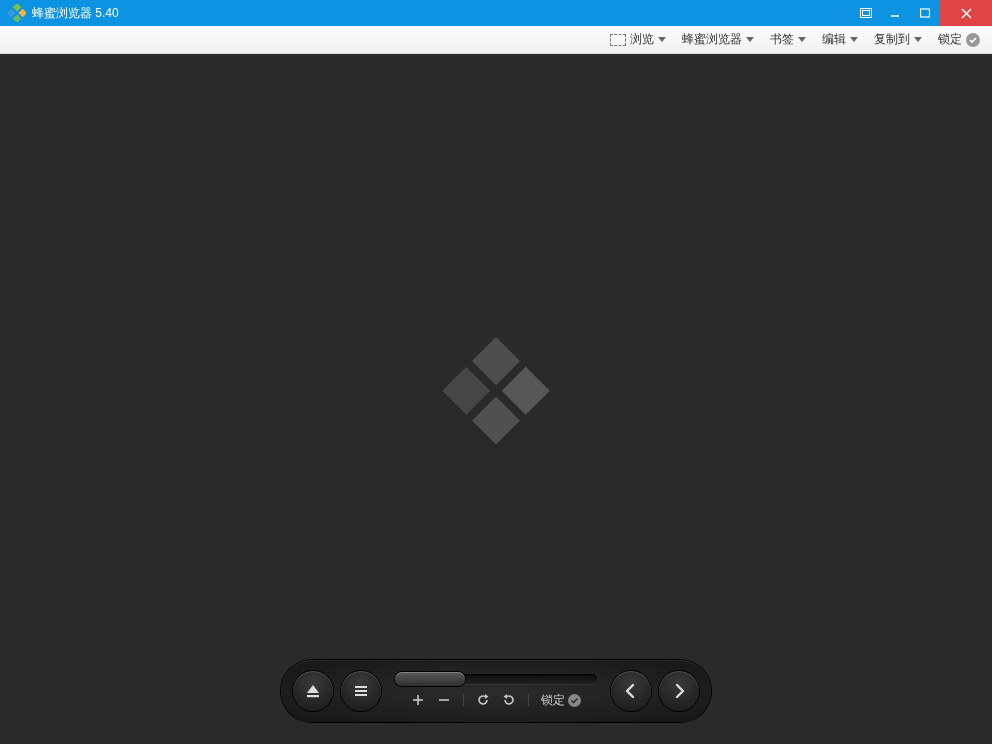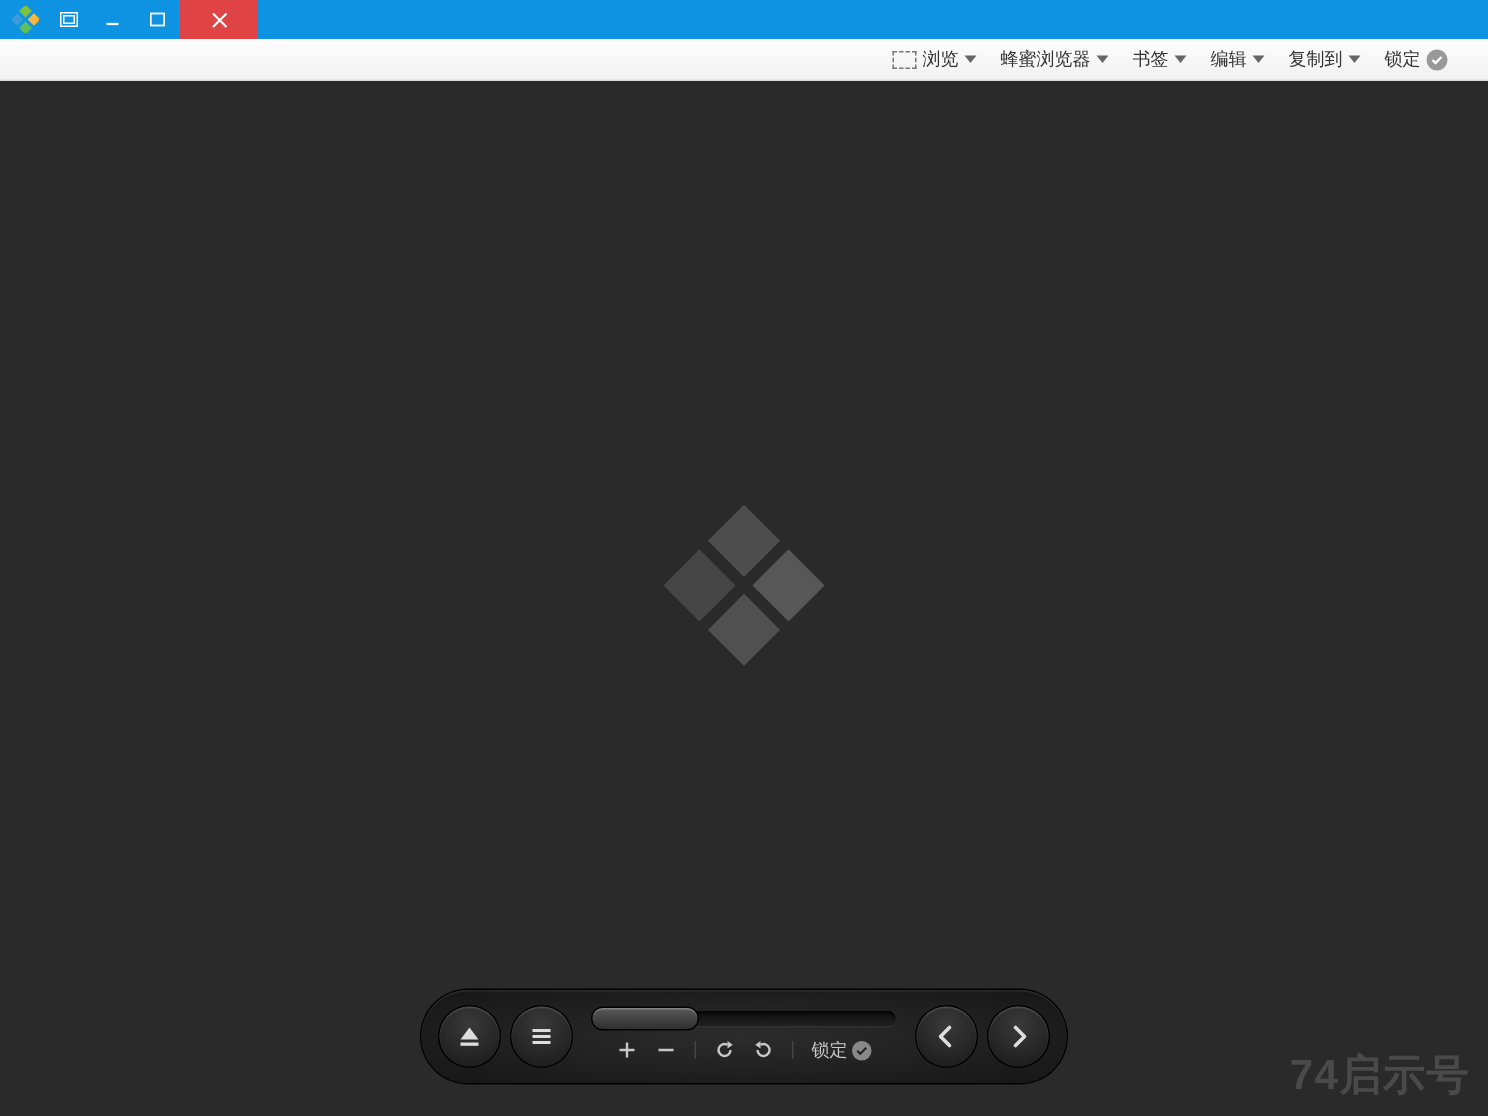--- a/index.html
+++ b/index.html
@@ -8,21 +8,21 @@
 .titlebar { height: 26px; background: #0d93e2; display: flex; align-items: center; color: #fff; font-size: 12px; }
 .titlebar-logo { width: 18px; height: 18px; margin: 0 6px 0 8px; position: relative; }
 .titlebar-logo svg { width: 18px; height: 18px; }
 .titlebar-title { flex: 1; }
 .titlebar-controls { display: flex; height: 100%; }
 .titlebar-btn { width: 30px; height: 26px; display: flex; align-items: center; justify-content: center; cursor: pointer; }
 .titlebar-btn.fullscreen { width: 28px; }
 .titlebar-btn.close { width: 52px; background: #e04343; }
 .titlebar-btn svg { pointer-events: none; }
 
-.toolbar { height: 28px; background: linear-gradient(#fdfdfd, #f1f1f1); border-bottom: 1px solid #d8d8d8; display: flex; align-items: center; justify-content: flex-end; padding-right: 27px; gap: 16px; }
+.toolbar { height: 28px; background: linear-gradient(#fdfdfd, #f1f1f1); border-bottom: 1px solid #d8d8d8; display: flex; align-items: center; justify-content: flex-end; padding-right: 12px; gap: 16px; }
 .tb-item { display: flex; align-items: center; gap: 4px; color: #333; font-size: 12px; cursor: pointer; }
 .tb-item .caret { width: 0; height: 0; border-left: 4px solid transparent; border-right: 4px solid transparent; border-top: 5px solid #666; }
 .tb-sel-icon { width: 16px; height: 12px; border: 1px dashed #777; position: relative; }
 .tb-sel-icon::before, .tb-sel-icon::after { content: ""; position: absolute; background: #777; }
 .tb-lock-check { width: 14px; height: 14px; border-radius: 50%; background: #999; display: flex; align-items: center; justify-content: center; }
 .tb-lock-check svg { width: 10px; height: 10px; }
 
 .viewport { position: relative; height: calc(744px - 26px - 28px); background: #2a2a2a; overflow: hidden; }
 
 .placeholder-logo { position: absolute; left: 50%; top: 50%; transform: translate(-50%, -55%); }
@@ -51,20 +51,21 @@
   <div class="titlebar-logo">
     <svg viewBox="0 0 18 18">
         <g transform="translate(9,9) rotate(45)">
           <rect x="-7" y="-7" width="6" height="6" fill="#7fc241"></rect>
           <rect x="1" y="-7" width="6" height="6" fill="#f6b73c"></rect>
           <rect x="-7" y="1" width="6" height="6" fill="#3a9bd9"></rect>
           <rect x="1" y="1" width="6" height="6" fill="#5fbf5f"></rect>
         </g>
       </svg>
   </div>
+  <div class="titlebar-title">蜂蜜浏览器 5.40</div>
   <div class="titlebar-controls">
     <div class="titlebar-btn fullscreen">
       <svg width="12" height="10" viewBox="0 0 12 10">
           <rect x="0.5" y="0.5" width="11" height="9" fill="none" stroke="#fff" stroke-width="1"></rect>
           <rect x="2.5" y="2.5" width="7" height="5" fill="none" stroke="#fff" stroke-width="1"></rect>
         </svg>
     </div>
     <div class="titlebar-btn">
       <svg width="10" height="10" viewBox="0 0 10 10">
           <line x1="1" y1="8" x2="9" y2="8" stroke="#fff" stroke-width="1.5"></line>
@@ -189,14 +190,13 @@
           <polyline points="11,3 5,9 11,15" fill="none" stroke="#ddd" stroke-width="2.4" stroke-linecap="round" stroke-linejoin="round"></polyline>
         </svg>
     </div>
     <div class="ctrl-btn">
       <svg viewBox="0 0 18 18">
           <polyline points="7,3 13,9 7,15" fill="none" stroke="#ddd" stroke-width="2.4" stroke-linecap="round" stroke-linejoin="round"></polyline>
         </svg>
     </div>
   </div>
 
-  <div class="watermark">74启示号</div>
 </div>
 
 </body></html>

